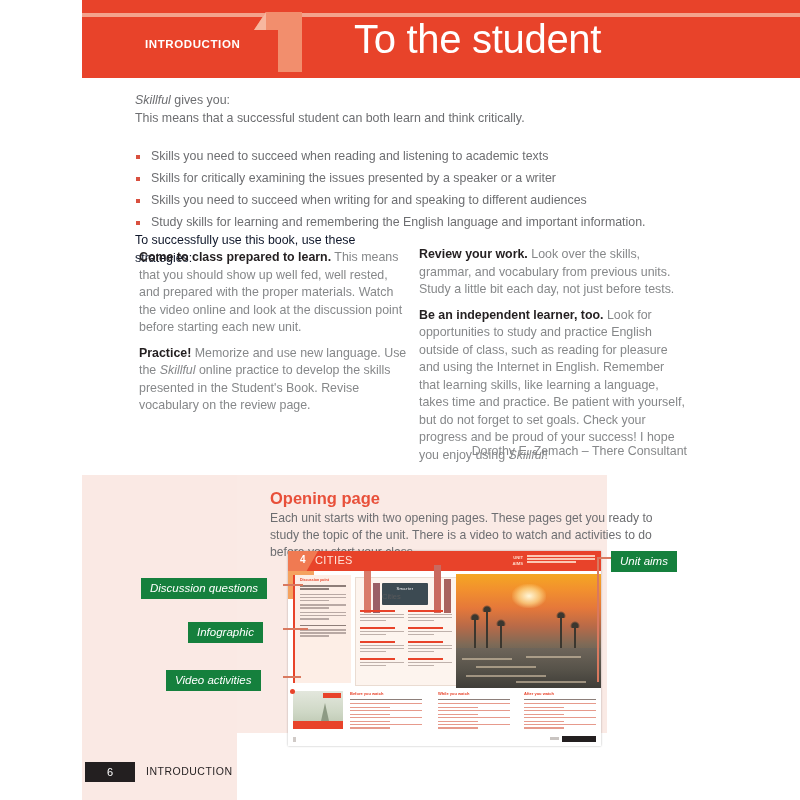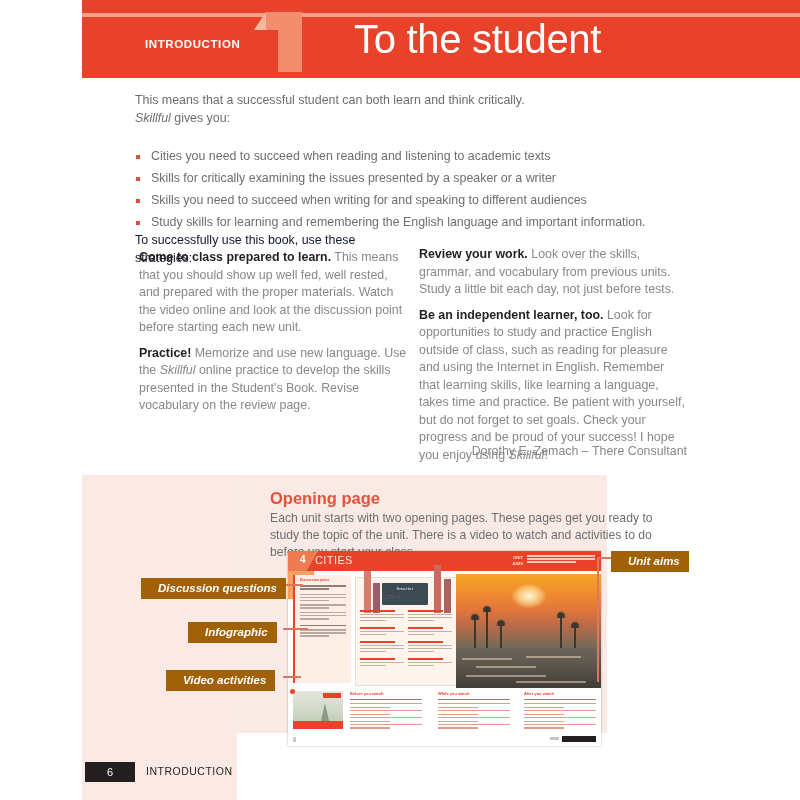--- a/index.html
+++ b/index.html
@@ -169,26 +169,26 @@
     top: 510px;
     width: 412px;
     font-size: 12.2px;
     line-height: 17px;
     color: #6d6e71;
   }
 
   
   .callout {
     position: absolute;
-    background: #a16207;
+    background: #15803d;
     color: #ffffff;
     font-size: 11.5px;
     font-style: italic;
-    font-weight: bold;
-    padding: 4px 9px 5px 17px;
+    font-weight: normal;
+    padding: 4px 9px 5px 9px;
     white-space: nowrap;
     box-sizing: border-box;
   }
   .leader {
     position: absolute;
     height: 1.5px;
     background: #d9795f;
   }
   .leader-v {
     position: absolute;
@@ -439,26 +439,26 @@
   <div class="header-stripe"></div>
   <div class="header-eyebrow">INTRODUCTION</div>
   <svg class="header-arrow" viewBox="0 0 62 60" preserveAspectRatio="none">
     <polygon points="26,0 62,0 62,60 38,60 38,18 14,18" fill="#f28e6d"></polygon>
     <polygon points="26,0 14,18 26,18" fill="#f7b79f"></polygon>
   </svg>
   <div class="header-title">To the student</div>
 </div>
 
 <div class="intro">
+  <p><span class="ital">Skillful</span><span> gives you:</span></p>
   <p>This means that a successful student can both learn and think critically.</p>
-  <p><span class="ital">Skillful</span><span> gives you:</span></p>
 </div>
 
 <ul class="bullets">
-  <li>Cities you need to succeed when reading and listening to academic texts</li>
+  <li>Skills you need to succeed when reading and listening to academic texts</li>
   <li>Skills for critically examining the issues presented by a speaker or a writer</li>
   <li>Skills you need to succeed when writing for and speaking to different audiences</li>
   <li>Study skills for learning and remembering the English language and important information.</li>
 </ul>
 
 <div class="strat-lead">To successfully use this book, use these strategies:</div>
 
 <div class="col col-left">
   <p><b>Come to class prepared to learn.</b><span> This means that you should show up well fed, well rested, and prepared with the proper materials. Watch the video online and look at the discussion point before starting each new unit.</span></p>
   <p><b>Practice!</b><span> Memorize and use new language. Use the </span><i>Skillful</i><span> online practice to develop the skills presented in the Student's Book. Revise vocabulary on the review page.</span></p>

